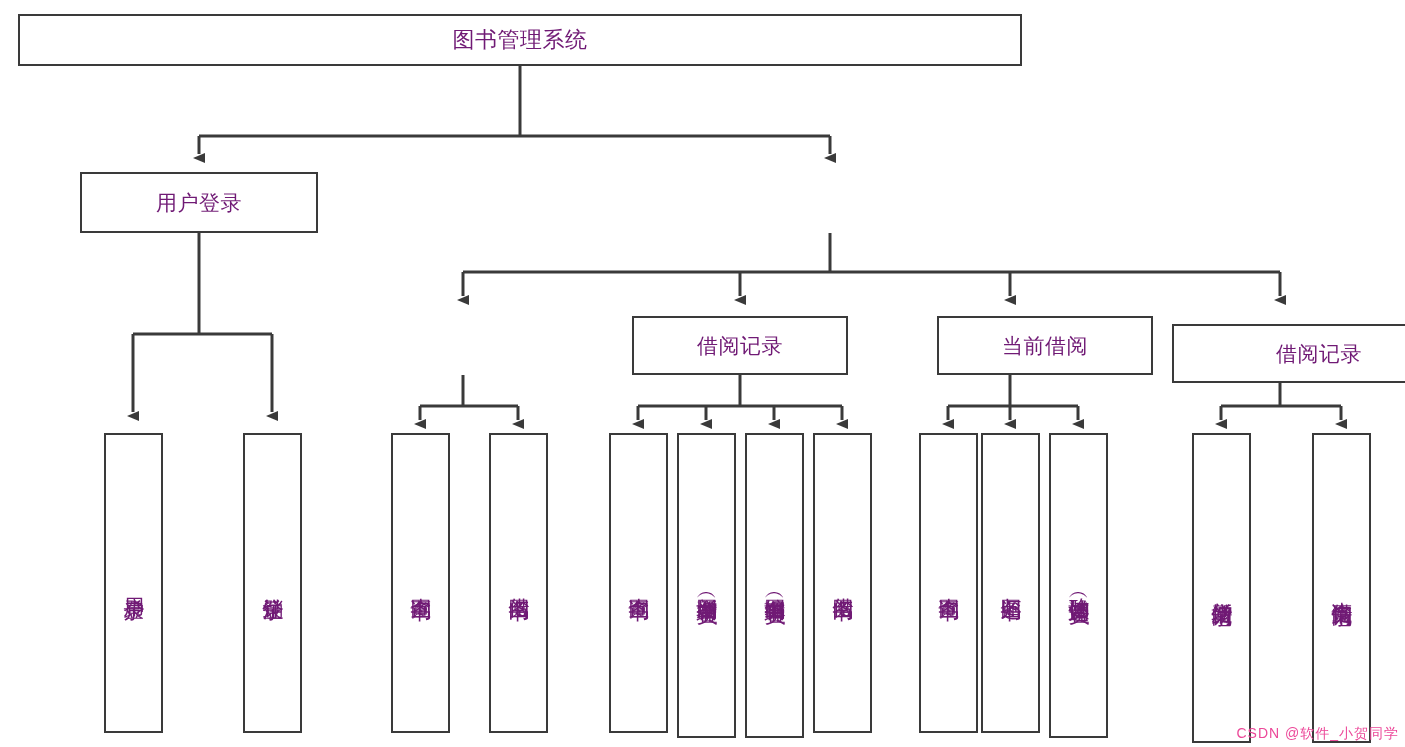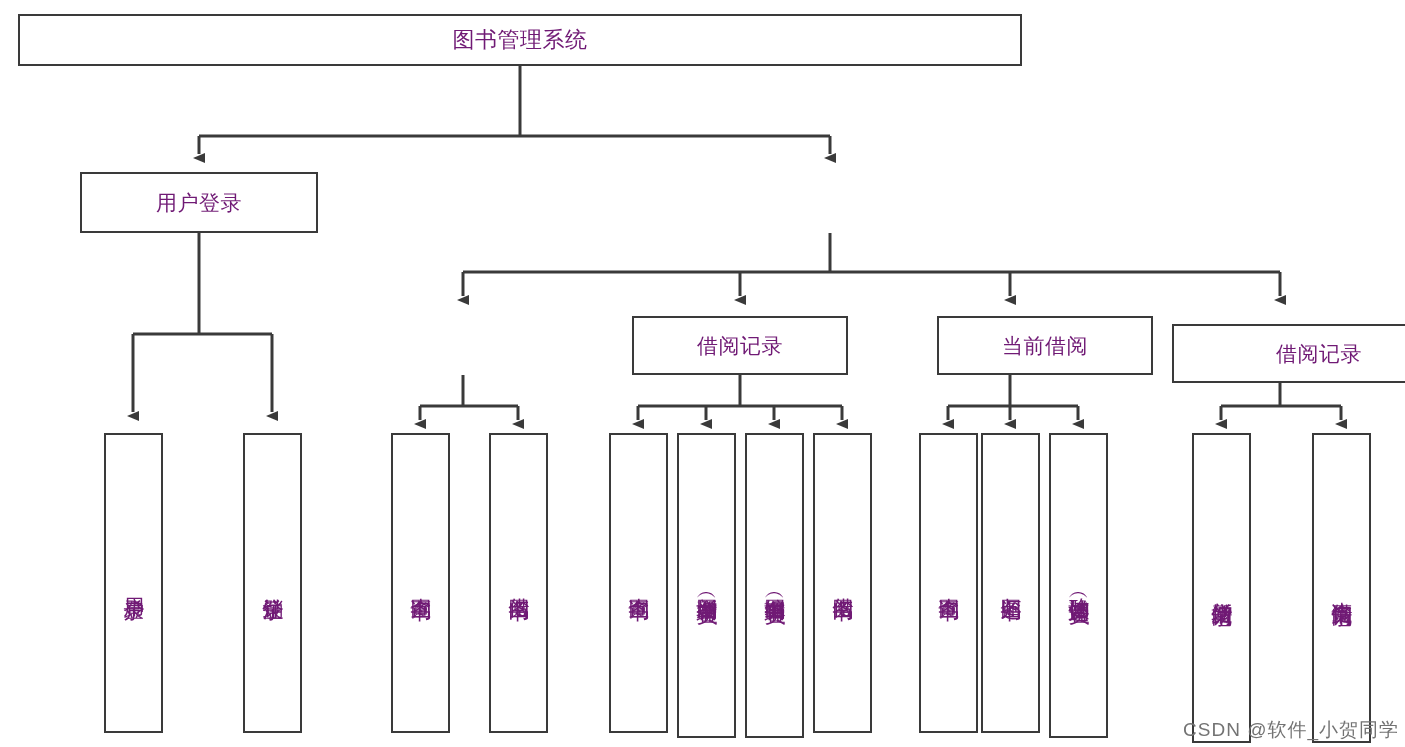--- a/index.html
+++ b/index.html
@@ -56,22 +56,22 @@
   }
   .node.v .vlabel {
     writing-mode: vertical-rl;
     text-orientation: upright;
     white-space: nowrap;
   }
   .watermark {
     position: absolute;
     right: 6px;
     bottom: 4px;
-    font-size: 19px;
-    color: #737373;
+    font-size: 14px;
+    color: #ec4899;
     letter-spacing: 1px;
     white-space: nowrap;
   }
 </style>
 </head>
 <body>
 
 <div id="canvas">
 
   <svg id="edges" viewBox="0 0 1405 747" xmlns="http://www.w3.org/2000/svg">

